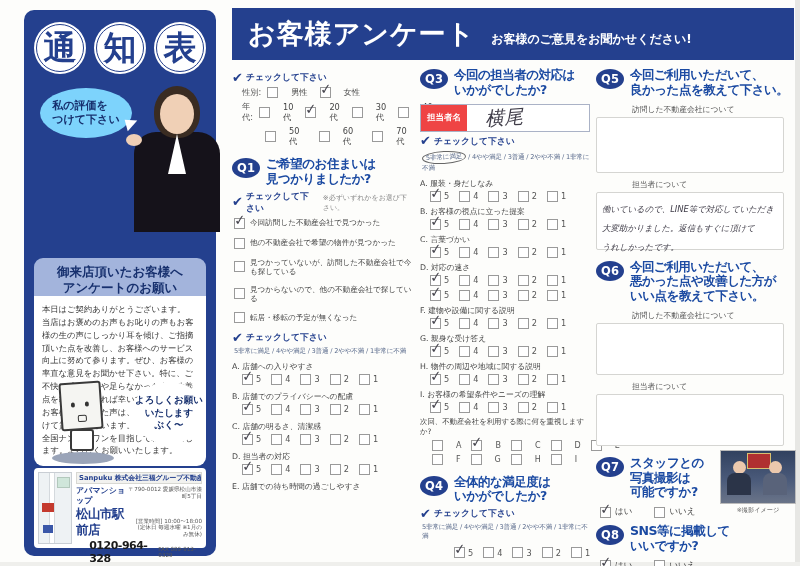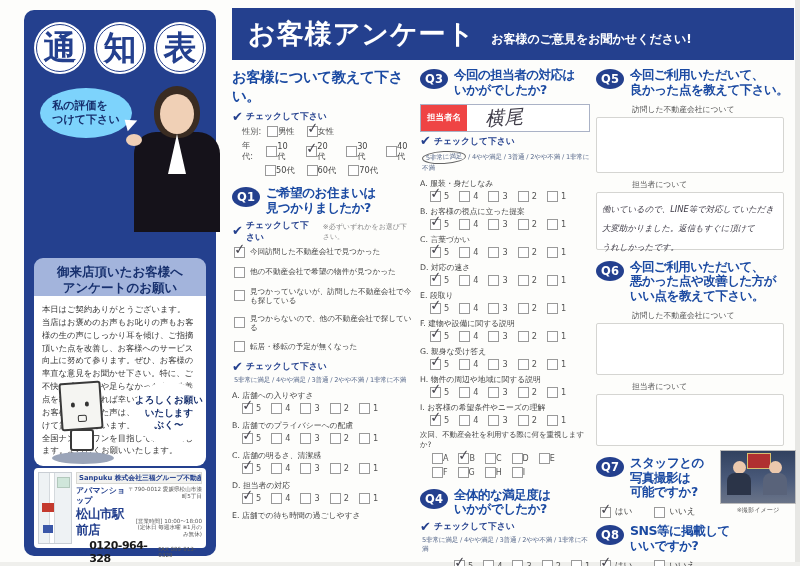--- a/index.html
+++ b/index.html
@@ -59,21 +59,21 @@
   .col{position:absolute;top:68px;}
   #col1{left:232px;width:182px;}
   #col2{left:420px;width:170px;}
   #col3{left:596px;width:200px;}
   .sec-title{color:#1b4aa2;font-weight:bold;font-size:14.5px;margin-bottom:5px;letter-spacing:-0.5px;}
   .check-line{color:#24408e;font-weight:bold;font-size:8.8px;margin:4px 0 3px 0;display:flex;align-items:center;gap:3px;}
   .tick{color:#24408e;font-size:13px;font-weight:bold;line-height:0.8;}
   .note{font-size:7px;color:#888;font-weight:normal;margin-left:4px;}
   .demo-row{display:flex;align-items:center;gap:6px;font-size:8.2px;color:#555;margin:3px 0 2px 10px;}
   .inline-opts{display:flex;gap:12px;align-items:center;}
-  .inline-opt{display:inline-flex;align-items:center;gap:0;color:#444;}
+  .inline-opt{display:inline-flex;align-items:center;gap:13px;color:#444;}
   .cb{width:9px;height:9px;border:1.3px solid #9a9a9a;background:#fff;display:inline-block;position:relative;flex:none;}
   .cb.checked::after{content:"✓";position:absolute;left:-1px;top:-7px;font-size:14px;color:#46454e;transform:rotate(-6deg);font-weight:bold;}
   .q-head{display:flex;align-items:flex-start;gap:6px;margin:10px 0 2px 0;}
   .q-badge{background:#24408e;color:#fff;border-radius:50%;font-weight:bold;font-size:11.5px;min-width:28px;height:20px;display:flex;align-items:center;justify-content:center;margin-top:1px;flex:none;}
   .q-title{color:#1b4aa2;font-weight:bold;font-size:12.5px;line-height:1.18;letter-spacing:-0.5px;}
   .opt-row{display:flex;align-items:center;gap:5px;font-size:7.6px;color:#444;margin:0 0 9px 2px;line-height:1.2;}
   .scale{font-size:6.6px;color:#5a6b8c;margin:1px 0 5px 2px;letter-spacing:-0.2px;}
   .circled{border:1.2px solid #666;border-radius:50%;padding:1px 3px;display:inline-block;transform:rotate(-3deg);}
   .item{margin-bottom:6px;}
   .item-label{font-size:7.8px;color:#444;margin-bottom:2px;}
@@ -177,21 +177,20 @@
     </div>
   </div>
 </div>
 
 <div class="main-header">
   <span class="main-title">お客様アンケート</span>
   <span class="main-subtitle">お客様のご意見をお聞かせください!</span>
 </div>
 
 <div class="col" id="col1">
-  <div class="sec-title">お客様について教えて下さい。</div>
   <div class="check-line">
       <span class="tick">✔</span>
       <span>チェックして下さい</span>
     </div>
   <div class="demo-row">
     <span>性別:</span>
     <span class="inline-opts">
 
     <span class="inline-opt">
           <span class="cb"></span>
@@ -422,21 +421,20 @@
           <span class="rate-num">4</span>
           <span class="cb"></span>
           <span class="rate-num">3</span>
           <span class="cb"></span>
           <span class="rate-num">2</span>
           <span class="cb"></span>
           <span class="rate-num">1</span>
         </div>
       </div>
       <div class="item" style="margin-bottom:4px;">
-        <div class="item-label">E. 段取り</div>
         <div class="rate-row">
           <span class="cb checked"></span>
           <span class="rate-num">5</span>
           <span class="cb"></span>
           <span class="rate-num">4</span>
           <span class="cb"></span>
           <span class="rate-num">3</span>
           <span class="cb"></span>
           <span class="rate-num">2</span>
           <span class="cb"></span>

